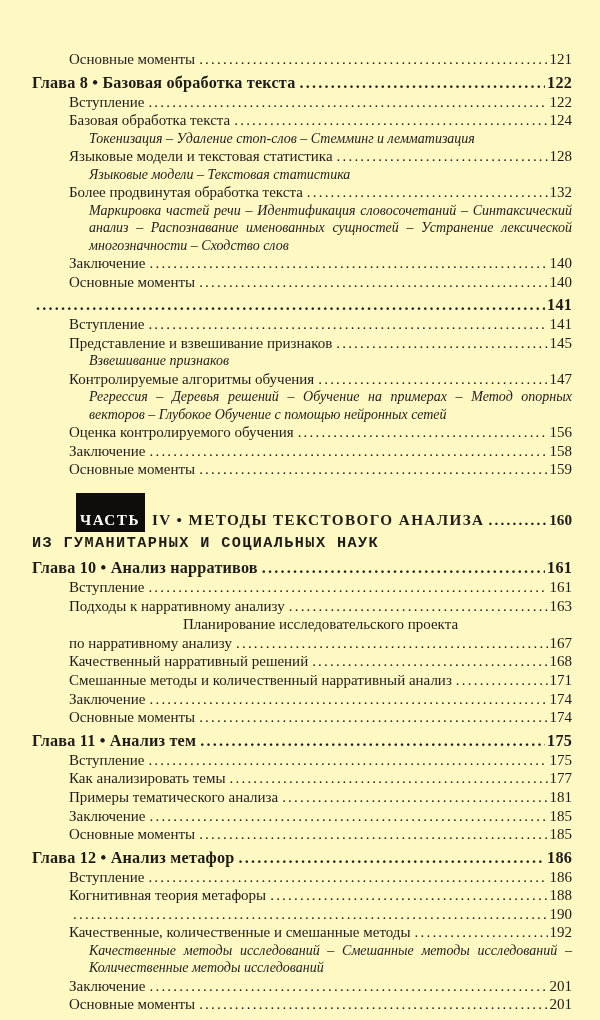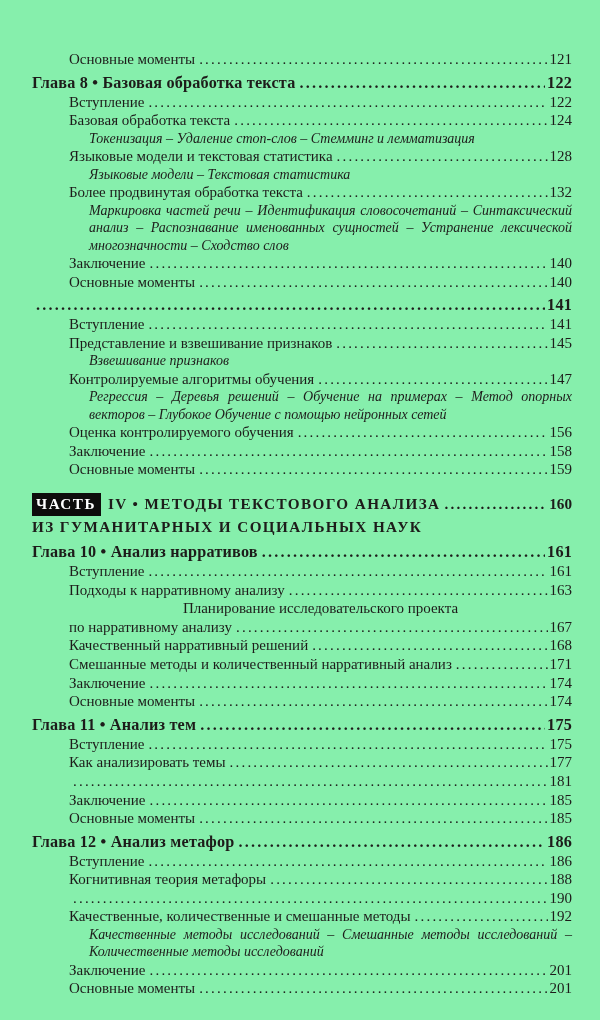--- a/index.html
+++ b/index.html
@@ -1,20 +1,20 @@
 <!DOCTYPE html>
 <html lang="ru"><head>
 <meta charset="utf-8">
 <style>
   html,body{margin:0;padding:0;background:#e8e8e6;}
   .page{
     position:relative;
     width:600px;height:1020px;
     margin:0 auto;
-    background:#86efac;
+    background:#fef9c3;
     color:#1d1c1a;
     font-family:"Liberation Serif","DejaVu Serif",serif;
     overflow:hidden;
   }
   .toc{
     position:absolute;
     left:32px;right:28px;top:50px;
   }
   .row{
     display:flex;
@@ -55,31 +55,33 @@
   .partline1{
     display:flex;
     align-items:baseline;
     font-weight:bold;
     font-size:15.2px;
     line-height:22px;
   }
   .part-label{
     background:#0e0d0c;
     color:#ffffff;
-    padding:0 5px 1px 4px;
+    padding:16px 5px 1px 4px;
     margin-right:7px;
     letter-spacing:1.5px;
     flex:0 0 auto;
+    margin-left:44px;
   }
   .part-rest{white-space:nowrap;letter-spacing:1.4px;}
   .partline2{
     font-weight:bold;
     font-size:15.2px;
     line-height:22px;
     letter-spacing:1.4px;
+    font-family:Liberation Mono, monospace;
   }
 </style>
 </head>
 <body>
 
 <div class="page">
   <div class="toc" id="toc">
       <div class="row entry">
     <span class="t">Основные моменты</span>
     <span class="dots"></span>
@@ -220,20 +222,21 @@
     <span class="t">Вступление</span>
     <span class="dots"></span>
     <span class="pg">175</span>
   </div>
       <div class="row entry">
     <span class="t">Как анализировать темы</span>
     <span class="dots"></span>
     <span class="pg">177</span>
   </div>
       <div class="row entry">
+    <span class="t">Примеры тематического анализа</span>
     <span class="dots"></span>
     <span class="pg">181</span>
   </div>
       <div class="row entry">
     <span class="t">Заключение</span>
     <span class="dots"></span>
     <span class="pg">185</span>
   </div>
       <div class="row entry">
     <span class="t">Основные моменты</span>

